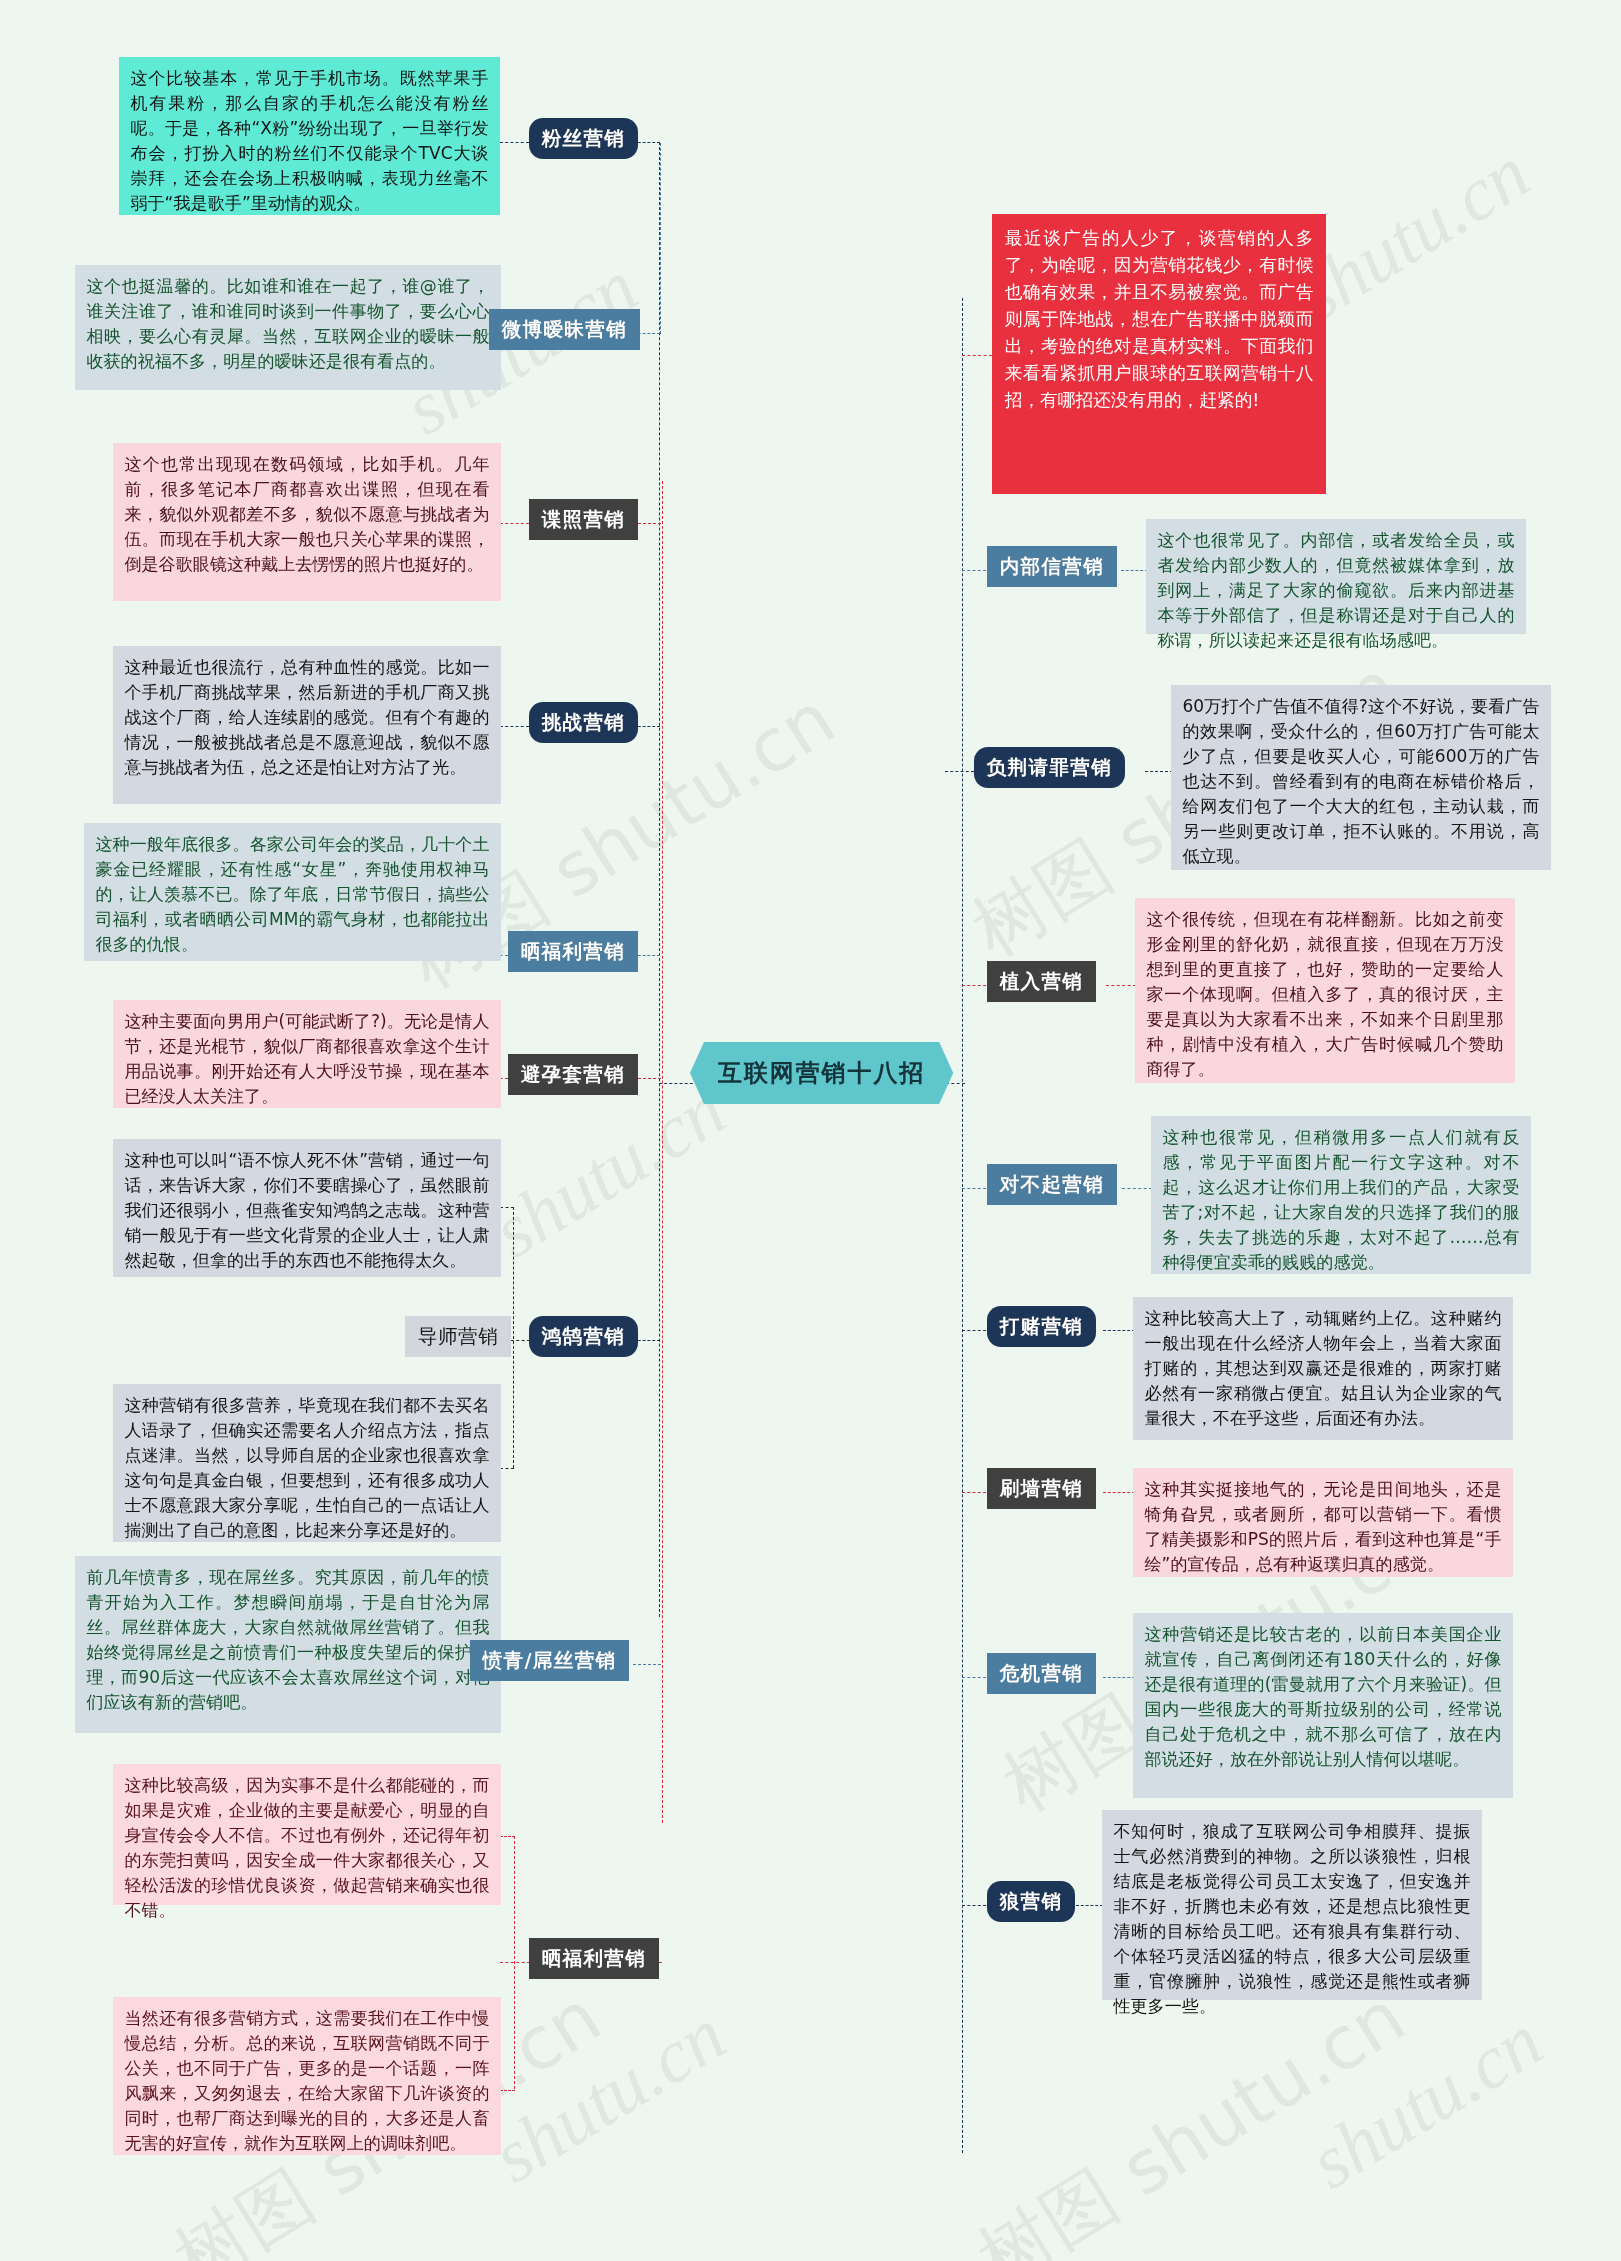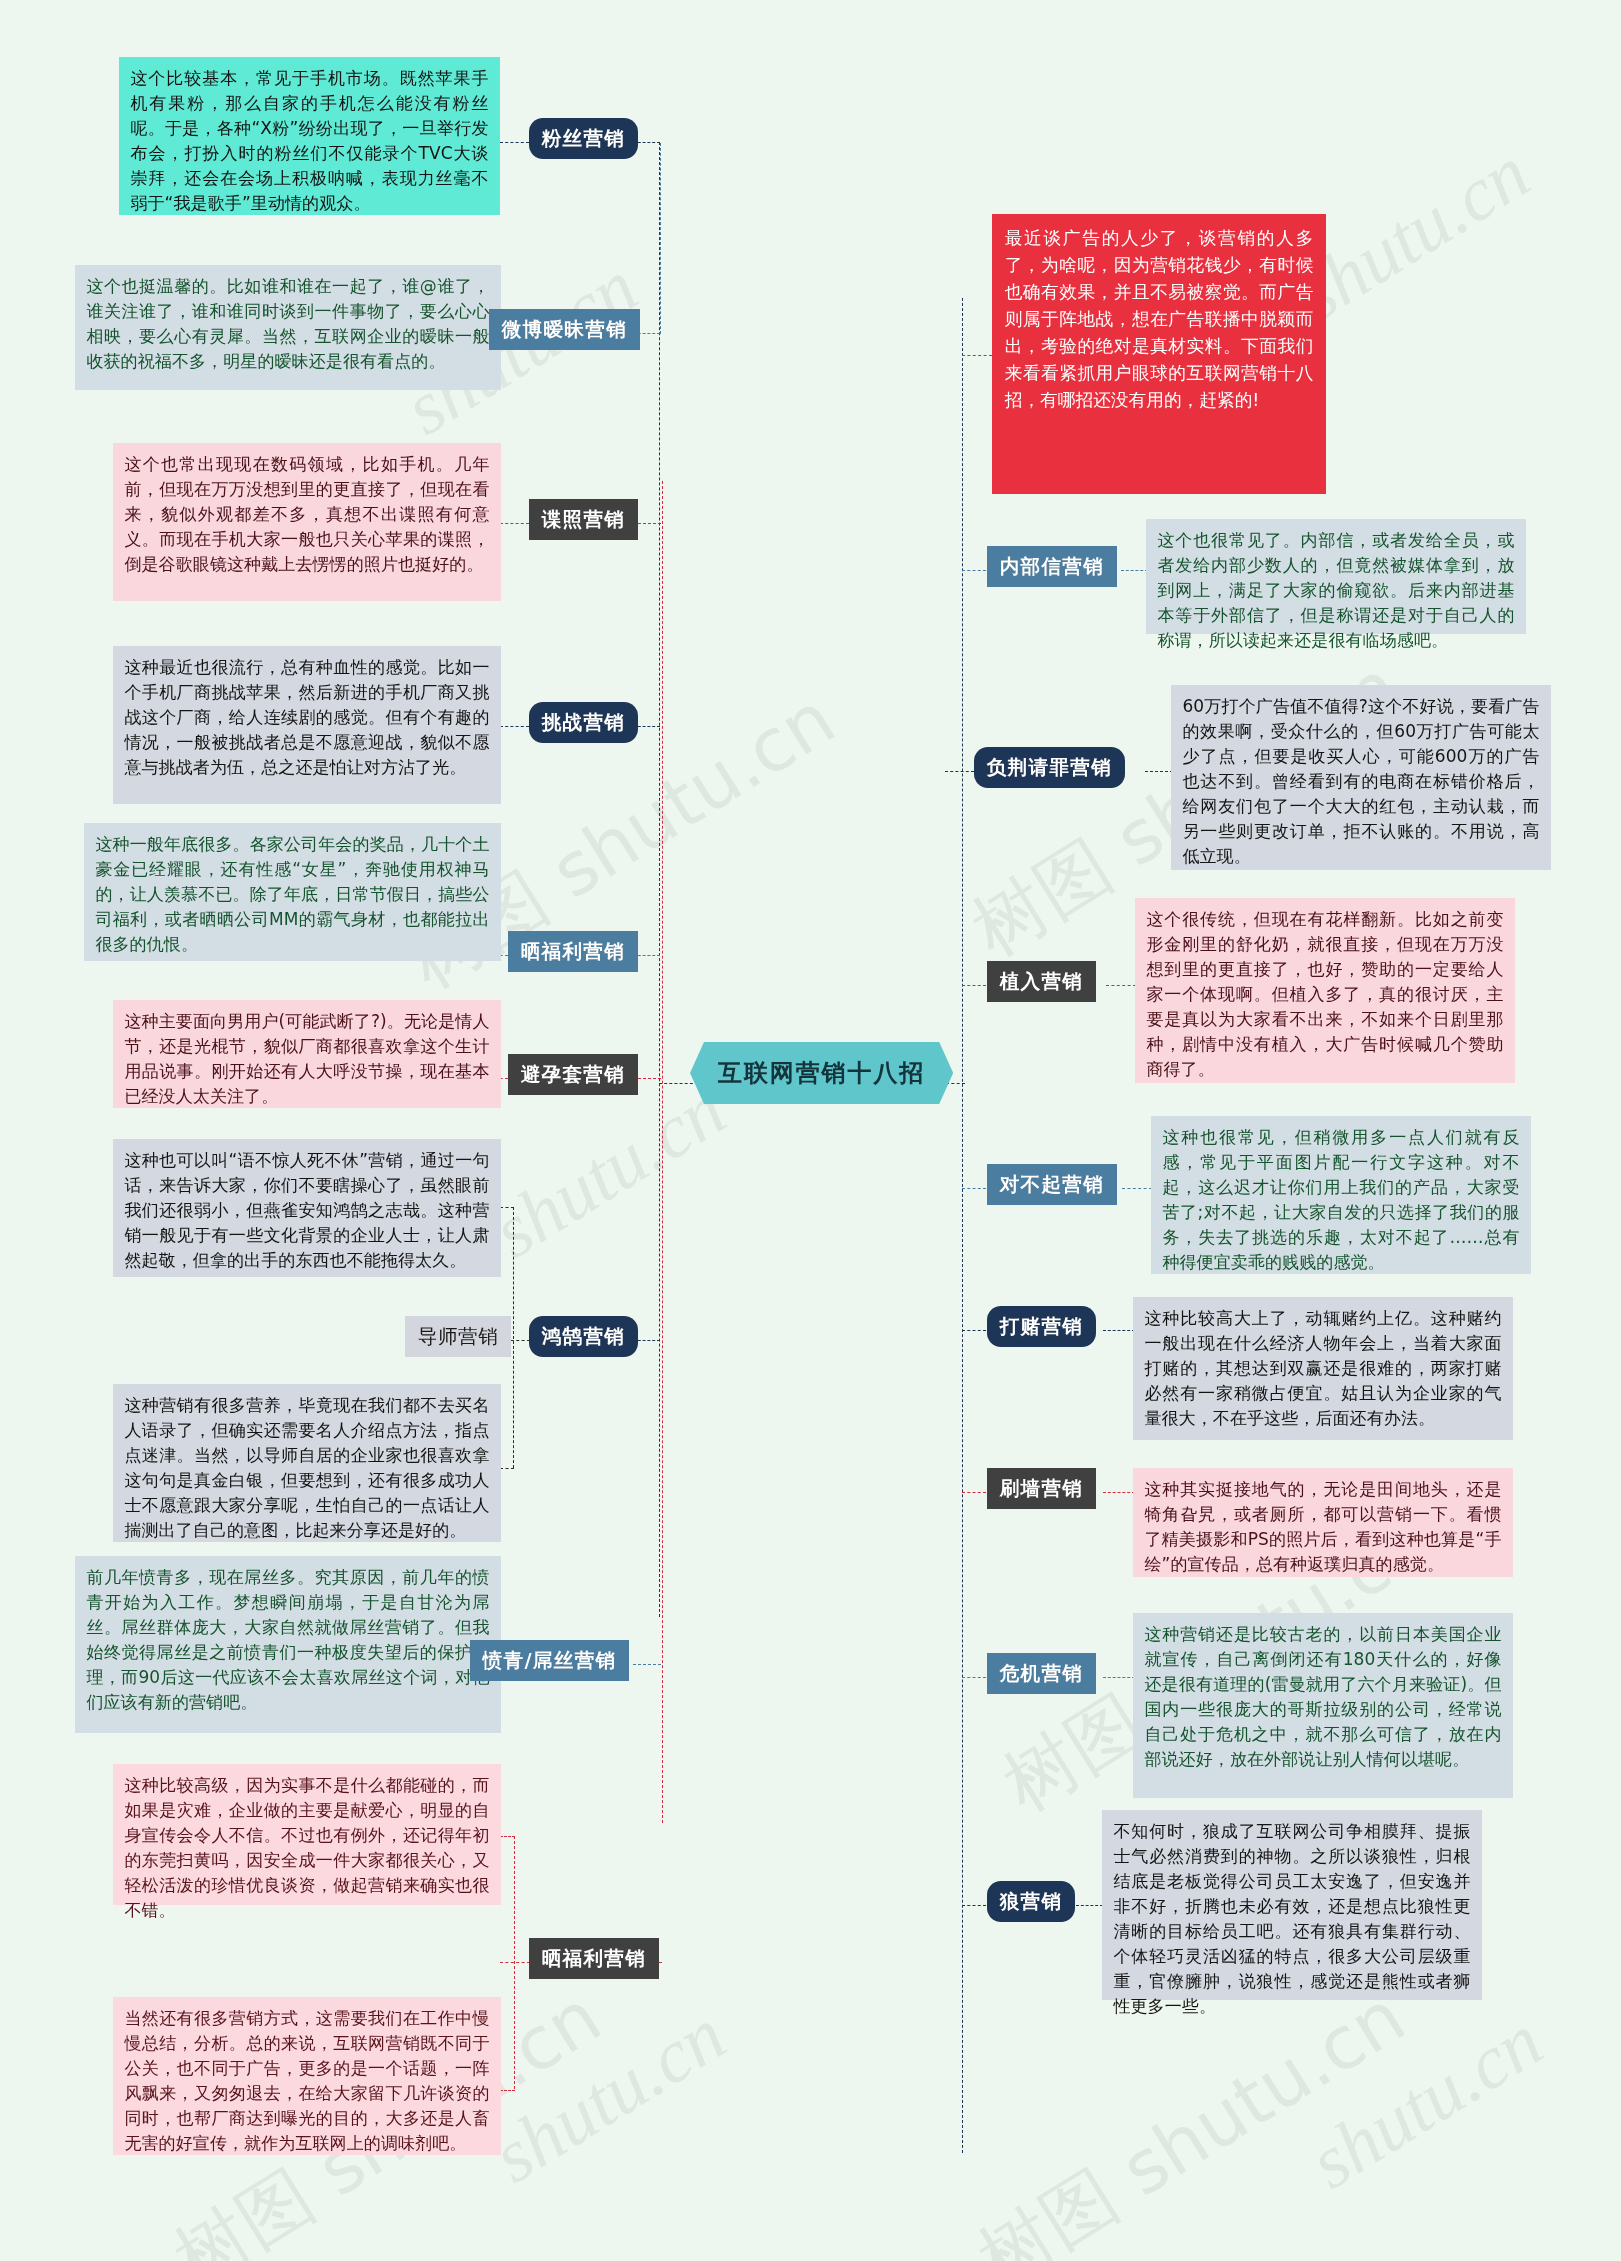--- a/index.html
+++ b/index.html
@@ -131,21 +131,21 @@
 <div class="node navy" style="left:529px; top:118px;">粉丝营销</div>
 <div class="ln h c-navy" style="left:500px;  top:142px; width:29px;"></div>
 <div class="ln h c-navy" style="left:633px; top:142px; width:26.6px;"></div>
 
 <div class="desc blue" style="left:75px; top:265px; width:426px; height:125px;">这个也挺温馨的。比如谁和谁在一起了，谁@谁了，谁关注谁了，谁和谁同时谈到一件事物了，要么心心相映，要么心有灵犀。当然，互联网企业的暧昧一般收获的祝福不多，明星的暧昧还是很有看点的。</div>
 <div class="node steel" style="left:489px; top:309px;">微博暧昧营销</div>
 <div class="ln h c-steel" style="left:471px;  top:333px; width:19px;"></div>
 <div class="ln h c-steel" style="left:633px; top:333px; width:26.6px;"></div>
 <div class="ln v c-steel" style="left:660px; top:143px; height:191px;"></div>
 
-<div class="desc pink" style="left:113px; top:443px; width:388px; height:158px;">这个也常出现现在数码领域，比如手机。几年前，但现在万万没想到里的更直接了，但现在看来，貌似外观都差不多，真想不出谍照有何意义。而现在手机大家一般也只关心苹果的谍照，倒是谷歌眼镜这种戴上去愣愣的照片也挺好的。</div>
+<div class="desc pink" style="left:113px; top:443px; width:388px; height:158px;">这个也常出现现在数码领域，比如手机。几年前，很多笔记本厂商都喜欢出谍照，但现在看来，貌似外观都差不多，貌似不愿意与挑战者为伍。而现在手机大家一般也只关心苹果的谍照，倒是谷歌眼镜这种戴上去愣愣的照片也挺好的。</div>
 <div class="node red" style="left:529px; top:499px;">谍照营销</div>
 <div class="ln h c-red" style="left:500px;  top:523px; width:29px;"></div>
 <div class="ln h c-red" style="left:633px; top:523px; width:28px;"></div>
 
 <div class="desc gray2" style="left:113px; top:646px; width:388px; height:158px;">这种最近也很流行，总有种血性的感觉。比如一个手机厂商挑战苹果，然后新进的手机厂商又挑战这个厂商，给人连续剧的感觉。但有个有趣的情况，一般被挑战者总是不愿意迎战，貌似不愿意与挑战者为伍，总之还是怕让对方沾了光。</div>
 <div class="node navy" style="left:529px; top:702px;">挑战营销</div>
 <div class="ln h c-navy" style="left:500px;  top:726px; width:29px;"></div>
 <div class="ln h c-navy" style="left:633px; top:726px; width:26.6px;"></div>
 
 <div class="desc blue" style="left:84px; top:823px; width:417px; height:138px;">这种一般年底很多。各家公司年会的奖品，几十个土豪金已经耀眼，还有性感“女星”，奔驰使用权神马的，让人羡慕不已。除了年底，日常节假日，搞些公司福利，或者晒晒公司MM的霸气身材，也都能拉出很多的仇恨。</div>

